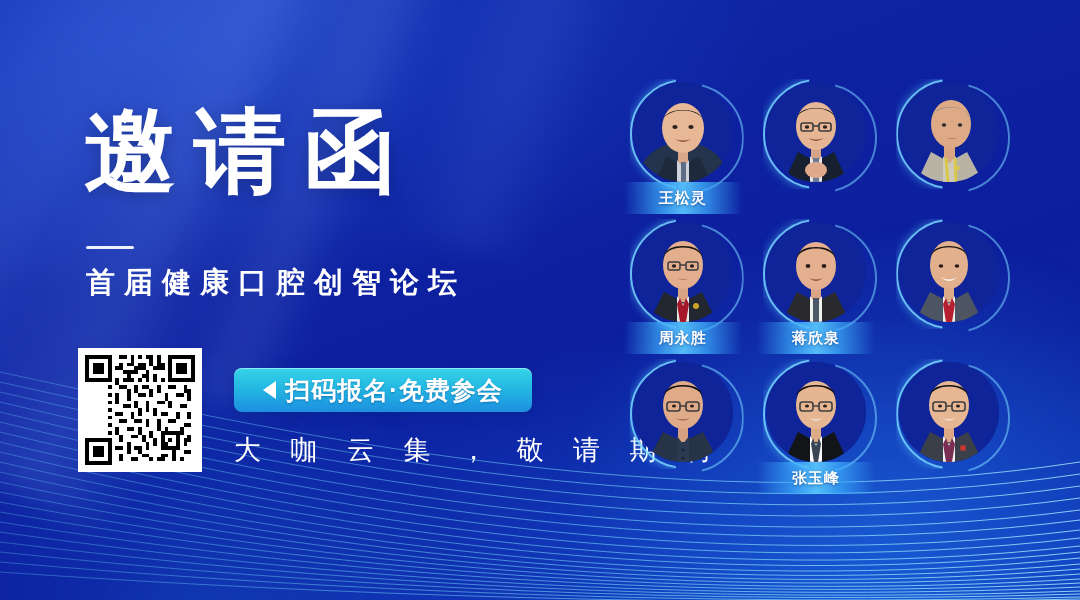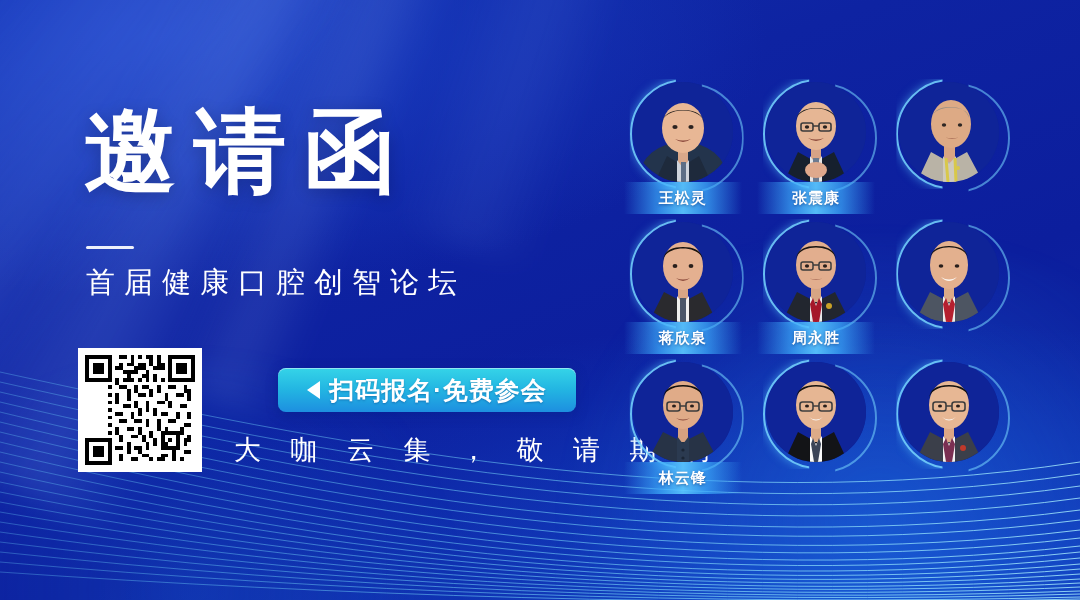--- a/index.html
+++ b/index.html
@@ -41,38 +41,37 @@
   .left{position:absolute;left:0;top:0;width:600px;height:600px;}
   .title{
     position:absolute;left:84px;top:105px;
     font-size:92px;line-height:1;font-weight:700;color:#ffffff;
     letter-spacing:18px;white-space:nowrap;
     text-shadow:0 3px 16px rgba(0,0,0,.22);
   }
   .divider{position:absolute;left:86px;top:246px;width:48px;height:3px;background:#ffffff;opacity:.92;border-radius:2px;}
   .subtitle{
     position:absolute;left:86px;top:268px;
-    font-size:29px;line-height:1;font-weight:400;color:#ffffff;
+    font-size:29px;line-height:1;font-weight:700;color:#ffffff;
     letter-spacing:9px;white-space:nowrap;
   }
 
   .qr{
     position:absolute;left:78px;top:348px;width:124px;height:124px;
     background:#ffffff;padding:7px;box-sizing:border-box;
   }
   .qr svg{display:block;width:110px;height:110px;}
 
   .cta{
     position:absolute;left:234px;top:368px;width:298px;height:44px;
     border-radius:8px;box-sizing:border-box;
     background:linear-gradient(180deg,#35d4e8 0%,#23b6e2 48%,#1d8fe0 100%);
     box-shadow:0 3px 12px rgba(0,30,120,.35), inset 0 1px 0 rgba(255,255,255,.45);
     display:flex;align-items:center;justify-content:center;gap:9px;
     cursor:pointer;
-    margin-left:44px;
   }
   .cta-arrow{
     width:0;height:0;border-top:9px solid transparent;border-bottom:9px solid transparent;
     border-right:13px solid #ffffff;flex:none;
   }
   .cta-text{
     font-size:25px;font-weight:700;color:#ffffff;letter-spacing:1px;white-space:nowrap;
     text-shadow:0 1px 2px rgba(0,40,110,.35);
   }
 
@@ -344,23 +343,20 @@
             <line x1="47" y1="44" x2="53" y2="44" stroke="#3a3a3a" stroke-width="1.4"></line>
             <ellipse cx="41" cy="45" rx="2.2" ry="1.8" fill="#2a2320"></ellipse>
             <ellipse cx="59" cy="45" rx="2.2" ry="1.8" fill="#2a2320"></ellipse>
             <path d="M42 56 Q50 62 58 56 Q50 59 42 56 Z" fill="#8b4a3b"></path>
             <ellipse cx="50" cy="88" rx="11" ry="8" fill="#dfa98c"></ellipse>
           </svg>
         </div>
         <div class="ring"></div>
         <div class="ring2"></div>
       </div>
-      <div class="plate">
-        <span>张震康</span>
-      </div>
     </div>
 
     <div class="person">
       <div class="ring-wrap">
         <div class="avatar">
           <svg viewBox="0 0 100 100">
             <rect width="100" height="100" fill="#0f2498"></rect>
             <path d="M18 100 L32 70 L50 80 L68 70 L84 100 Z" fill="#b9b3a6"></path>
             <rect x="45" y="58" width="11" height="22" fill="#d9a583"></rect>
             <path d="M44 74 L50 82 L57 74 L57 100 L44 100 Z" fill="#cfcabd"></path>
@@ -368,44 +364,20 @@
             <ellipse cx="52" cy="42" rx="20" ry="24" fill="#ddaa85"></ellipse>
             <path d="M33 36 C34 22,70 22,70 36 C68 29,62 25,51 25 C40 25,34 29,33 36 Z" fill="#8e8a84"></path>
             <ellipse cx="45" cy="43" rx="2.2" ry="1.7" fill="#2d2724"></ellipse>
             <ellipse cx="61" cy="43" rx="2.2" ry="1.7" fill="#2d2724"></ellipse>
             <path d="M46 55 Q53 59 60 55 Q53 58 46 55 Z" fill="#8a4b3c"></path>
             <circle cx="59" cy="86" r="2" fill="#d8c84a"></circle>
           </svg>
         </div>
         <div class="ring"></div>
         <div class="ring2"></div>
-      </div>
-    </div>
-
-    <div class="person">
-      <div class="ring-wrap">
-        <div class="avatar">
-          <svg viewBox="0 0 100 100">
-            <rect width="100" height="100" fill="#0f2498"></rect>
-            <path d="M16 100 L31 70 L50 80 L69 70 L84 100 Z" fill="#2a2a2e"></path>
-            <rect x="45" y="60" width="10" height="20" fill="#d8a585"></rect>
-            <path d="M44 74 L50 82 L56 74 L56 100 L44 100 Z" fill="#f0f0ee"></path>
-            <rect x="47" y="76" width="6" height="24" fill="#4b5668"></rect>
-            <ellipse cx="50" cy="44" rx="20" ry="24" fill="#e4b090"></ellipse>
-            <path d="M30 40 C30 22,70 22,70 40 C70 30,63 25,50 25 C37 25,30 30,30 40 Z" fill="#16120f"></path>
-            <ellipse cx="42" cy="44" rx="2.4" ry="1.9" fill="#281f1c"></ellipse>
-            <ellipse cx="58" cy="44" rx="2.4" ry="1.9" fill="#281f1c"></ellipse>
-            <path d="M43 56 Q50 62 57 56 Q50 59 43 56 Z" fill="#8c4a3b"></path>
-          </svg>
-        </div>
-        <div class="ring"></div>
-        <div class="ring2"></div>
-      </div>
-      <div class="plate">
-        <span>蒋欣泉</span>
       </div>
     </div>
 
     <div class="person">
       <div class="ring-wrap">
         <div class="avatar">
           <svg viewBox="0 0 100 100">
             <rect width="100" height="100" fill="#0f2498"></rect>
             <path d="M16 100 L31 70 L50 80 L69 70 L84 100 Z" fill="#22262f"></path>
             <rect x="45" y="60" width="10" height="20" fill="#d7a584"></rect>
@@ -428,20 +400,44 @@
       <div class="plate">
         <span>周永胜</span>
       </div>
     </div>
 
     <div class="person">
       <div class="ring-wrap">
         <div class="avatar">
           <svg viewBox="0 0 100 100">
             <rect width="100" height="100" fill="#0f2498"></rect>
+            <path d="M16 100 L31 70 L50 80 L69 70 L84 100 Z" fill="#2a2a2e"></path>
+            <rect x="45" y="60" width="10" height="20" fill="#d8a585"></rect>
+            <path d="M44 74 L50 82 L56 74 L56 100 L44 100 Z" fill="#f0f0ee"></path>
+            <rect x="47" y="76" width="6" height="24" fill="#4b5668"></rect>
+            <ellipse cx="50" cy="44" rx="20" ry="24" fill="#e4b090"></ellipse>
+            <path d="M30 40 C30 22,70 22,70 40 C70 30,63 25,50 25 C37 25,30 30,30 40 Z" fill="#16120f"></path>
+            <ellipse cx="42" cy="44" rx="2.4" ry="1.9" fill="#281f1c"></ellipse>
+            <ellipse cx="58" cy="44" rx="2.4" ry="1.9" fill="#281f1c"></ellipse>
+            <path d="M43 56 Q50 62 57 56 Q50 59 43 56 Z" fill="#8c4a3b"></path>
+          </svg>
+        </div>
+        <div class="ring"></div>
+        <div class="ring2"></div>
+      </div>
+      <div class="plate">
+        <span>蒋欣泉</span>
+      </div>
+    </div>
+
+    <div class="person">
+      <div class="ring-wrap">
+        <div class="avatar">
+          <svg viewBox="0 0 100 100">
+            <rect width="100" height="100" fill="#0f2498"></rect>
             <path d="M16 100 L31 70 L50 80 L69 70 L84 100 Z" fill="#4d5562"></path>
             <rect x="45" y="60" width="10" height="20" fill="#dcab88"></rect>
             <path d="M44 74 L50 82 L56 74 L56 100 L44 100 Z" fill="#ededed"></path>
             <path d="M47 76 L50 84 L53 76 L56 82 L53 100 L47 100 L44 82 Z" fill="#b51f2f"></path>
             <ellipse cx="50" cy="43" rx="19" ry="24" fill="#e3b08e"></ellipse>
             <path d="M31 38 C31 21,69 21,69 38 C69 29,62 24,50 24 C38 24,31 29,31 38 Z" fill="#141110"></path>
             <ellipse cx="42" cy="44" rx="2.3" ry="1.8" fill="#271e1b"></ellipse>
             <ellipse cx="58" cy="44" rx="2.3" ry="1.8" fill="#271e1b"></ellipse>
             <path d="M42 55 Q50 63 58 55 Q50 60 42 55 Z" fill="#fbf7f2"></path>
           </svg>
@@ -467,23 +463,20 @@
             <rect x="53" y="40" width="13" height="9" rx="2.5" fill="none" stroke="#3b3b3b" stroke-width="1.6"></rect>
             <line x1="47" y1="44" x2="53" y2="44" stroke="#3b3b3b" stroke-width="1.4"></line>
             <ellipse cx="41" cy="44" rx="2" ry="1.6" fill="#281f1c"></ellipse>
             <ellipse cx="59" cy="44" rx="2" ry="1.6" fill="#281f1c"></ellipse>
             <path d="M43 56 Q50 61 57 56 Q50 59 43 56 Z" fill="#8a4a3b"></path>
           </svg>
         </div>
         <div class="ring"></div>
         <div class="ring2"></div>
       </div>
-      <div class="plate">
-        <span>林云锋</span>
-      </div>
     </div>
 
     <div class="person">
       <div class="ring-wrap">
         <div class="avatar">
           <svg viewBox="0 0 100 100">
             <rect width="100" height="100" fill="#0f2498"></rect>
             <path d="M18 100 L32 70 L50 80 L68 70 L82 100 Z" fill="#131417"></path>
             <rect x="45" y="60" width="10" height="20" fill="#dcab88"></rect>
             <path d="M44 74 L50 82 L56 74 L56 100 L44 100 Z" fill="#fafafa"></path>
@@ -493,20 +486,23 @@
             <rect x="34" y="40" width="13" height="9" rx="2.5" fill="none" stroke="#3e3e3e" stroke-width="1.6"></rect>
             <rect x="53" y="40" width="13" height="9" rx="2.5" fill="none" stroke="#3e3e3e" stroke-width="1.6"></rect>
             <line x1="47" y1="44" x2="53" y2="44" stroke="#3e3e3e" stroke-width="1.4"></line>
             <ellipse cx="41" cy="44" rx="2" ry="1.6" fill="#281f1c"></ellipse>
             <ellipse cx="59" cy="44" rx="2" ry="1.6" fill="#281f1c"></ellipse>
             <path d="M43 55 Q50 62 57 55 Q50 60 43 55 Z" fill="#f7f3ee"></path>
           </svg>
         </div>
         <div class="ring"></div>
         <div class="ring2"></div>
+      </div>
+      <div class="plate">
+        <span>张玉峰</span>
       </div>
     </div>
 
     <div class="person">
       <div class="ring-wrap">
         <div class="avatar">
           <svg viewBox="0 0 100 100">
             <rect width="100" height="100" fill="#0f2498"></rect>
             <path d="M16 100 L31 70 L50 80 L69 70 L84 100 Z" fill="#3b3f4a"></path>
             <rect x="45" y="60" width="10" height="20" fill="#dca886"></rect>

